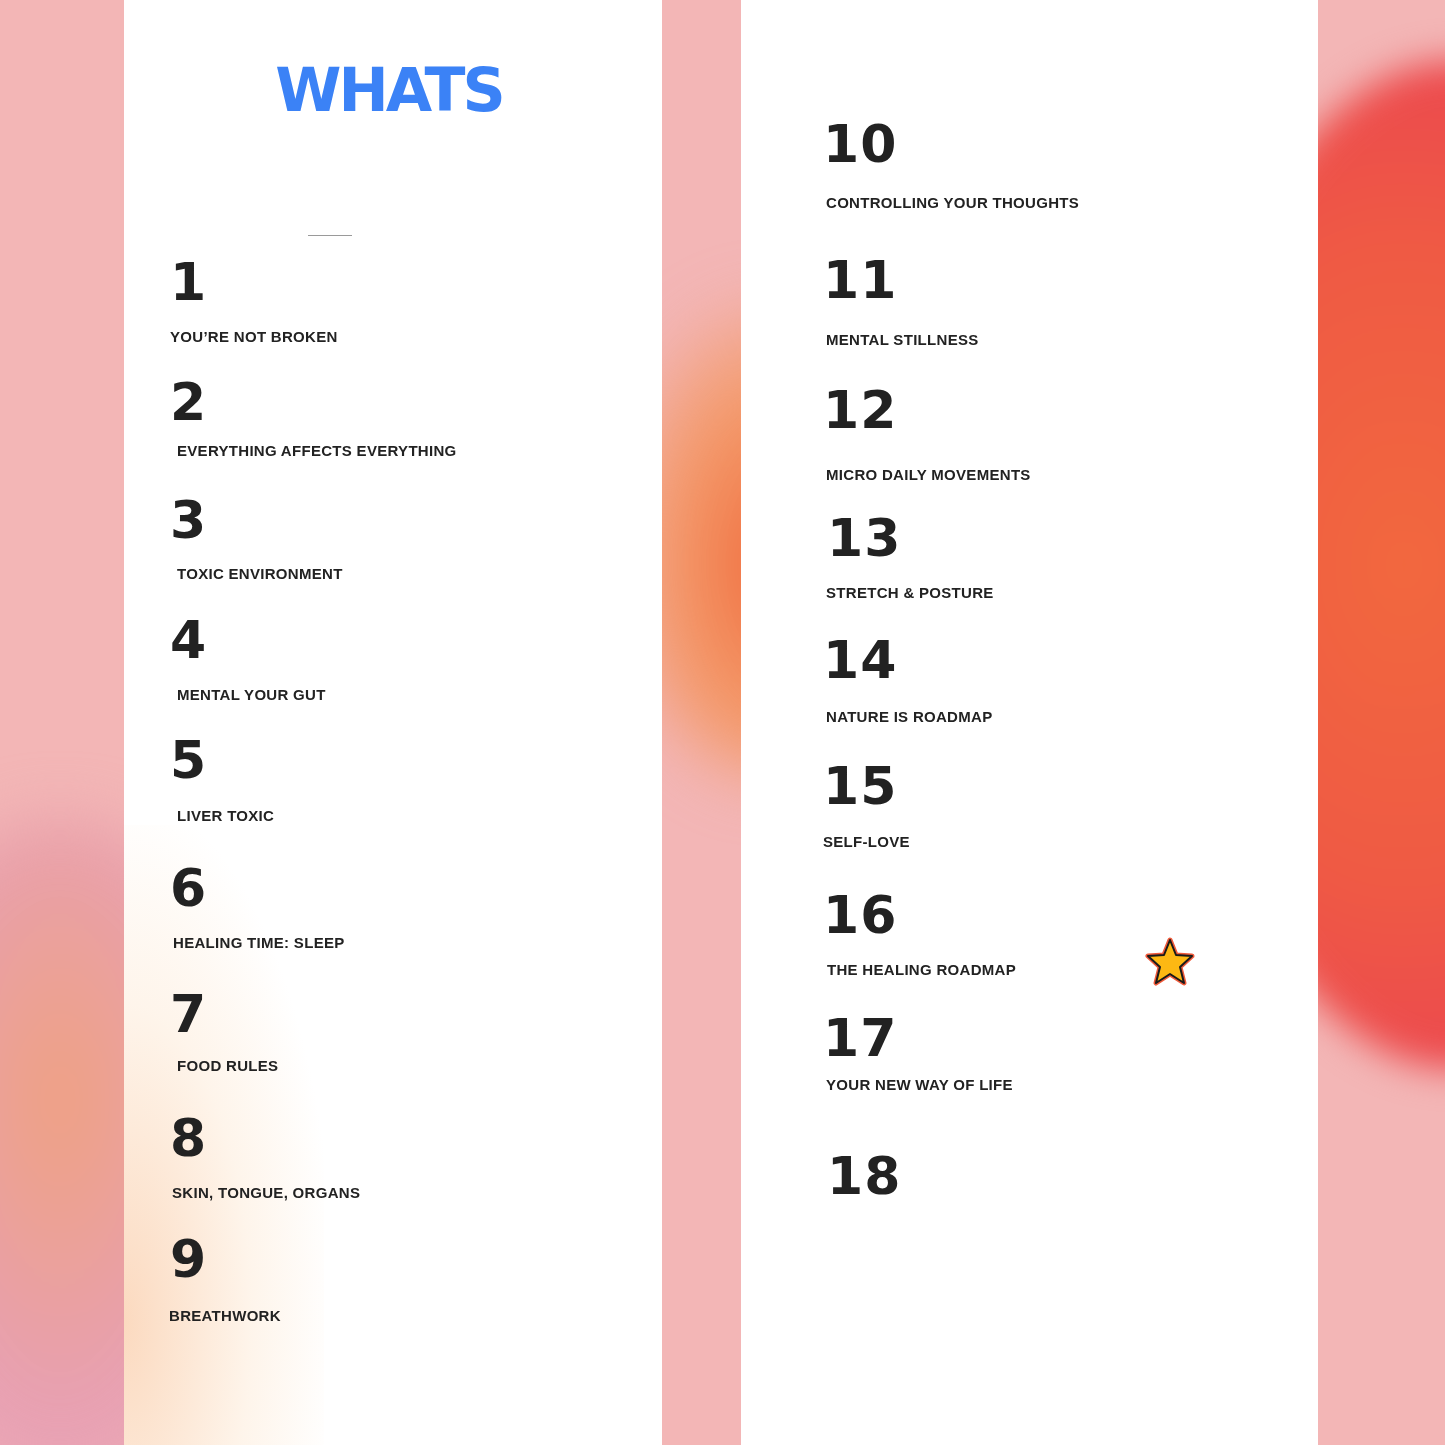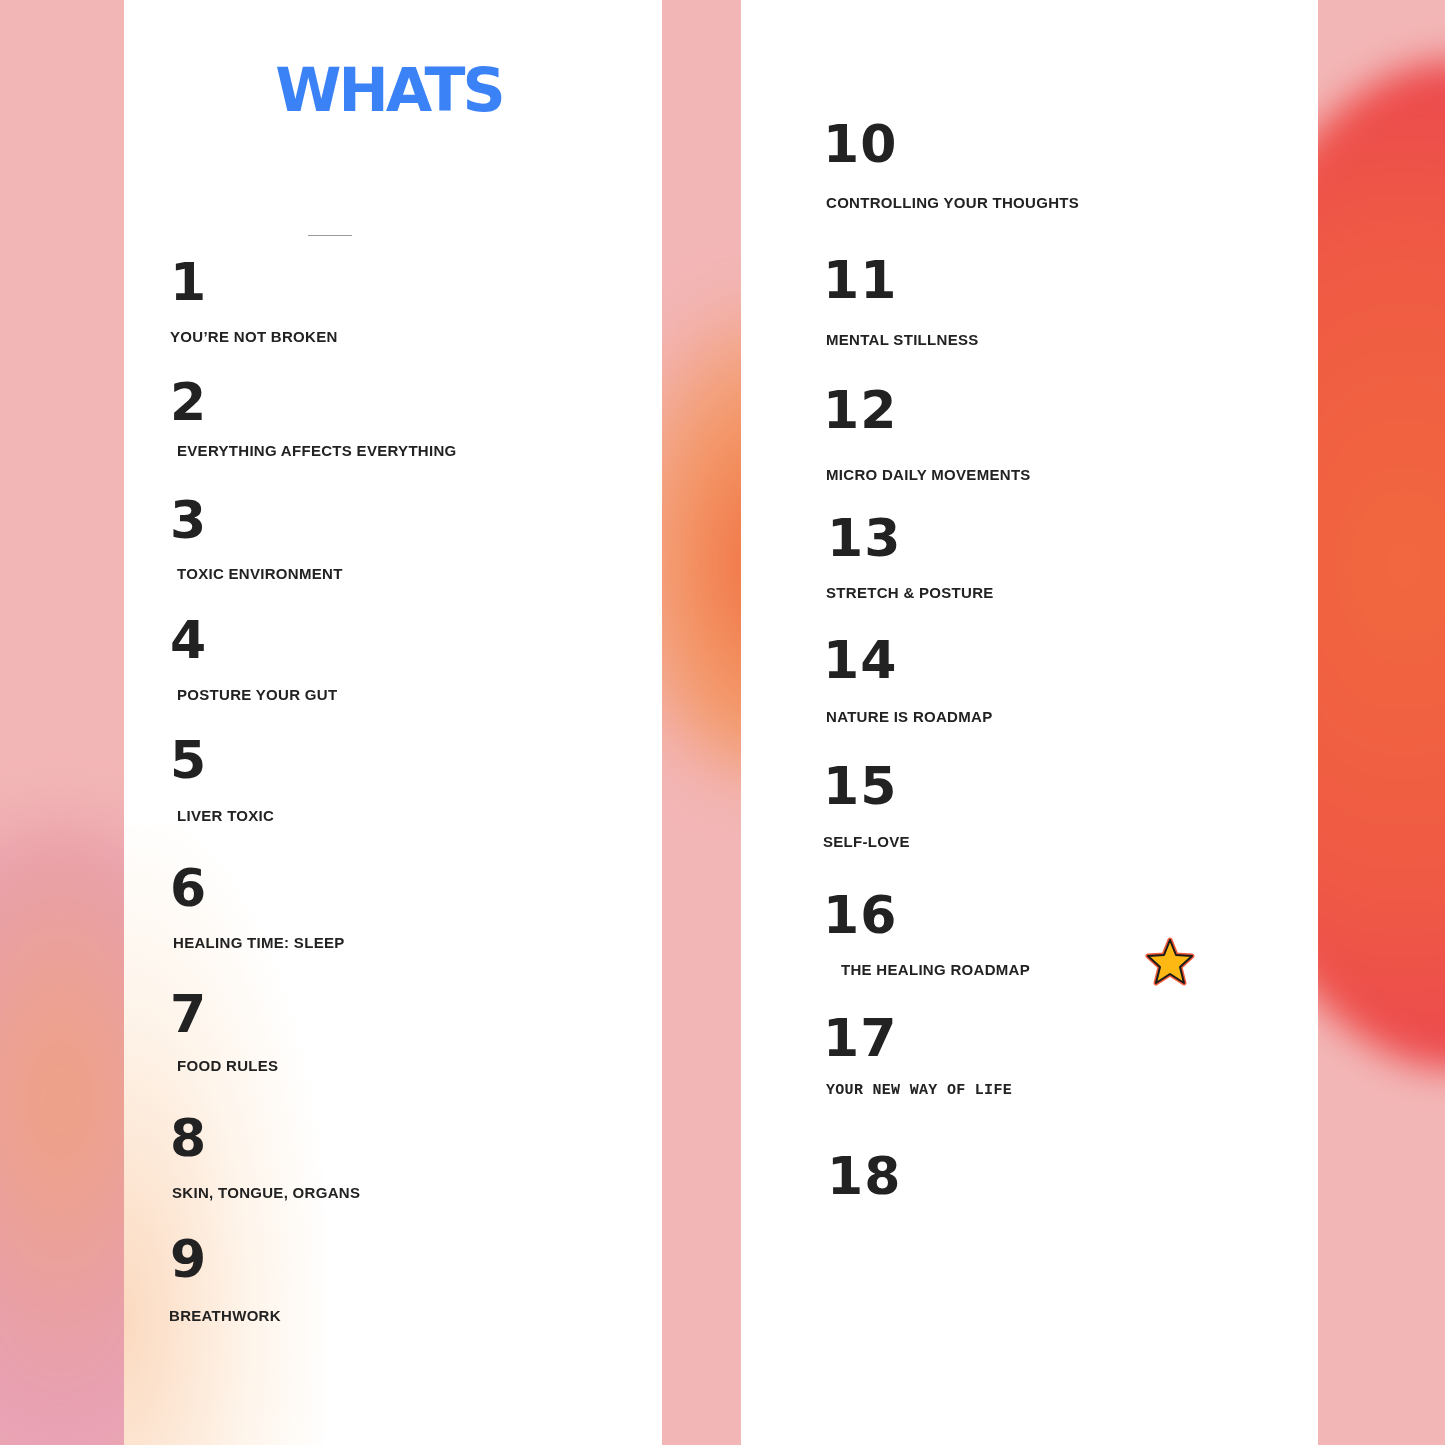--- a/index.html
+++ b/index.html
@@ -74,21 +74,21 @@
   <div class="item" style="left:46px; top:376px;">
     <div class="num">2</div>
     <div class="label" style="top:62px; left:7px;">EVERYTHING AFFECTS EVERYTHING</div>
   </div>
   <div class="item" style="left:46px; top:494px;">
     <div class="num">3</div>
     <div class="label" style="top:67px; left:7px;">TOXIC ENVIRONMENT</div>
   </div>
   <div class="item" style="left:46px; top:614px;">
     <div class="num">4</div>
-    <div class="label" style="top:68px; left:7px;">POSTURE YOUR GUT</div>
+    <div class="label" style="top:68px; left:7px;">MENTAL YOUR GUT</div>
   </div>
   <div class="item" style="left:46px; top:734px;">
     <div class="num">5</div>
     <div class="label" style="top:69px; left:7px;">LIVER TOXIC</div>
   </div>
   <div class="item" style="left:46px; top:862px;">
     <div class="num">6</div>
     <div class="label" style="top:68px; left:3px;">HEALING TIME: SLEEP</div>
   </div>
   <div class="item" style="left:46px; top:988px;">
@@ -125,29 +125,29 @@
   <div class="item" style="left:82px; top:634px;">
     <div class="num">14</div>
     <div class="label" style="top:70px; left:3px;">NATURE IS ROADMAP</div>
   </div>
   <div class="item" style="left:82px; top:760px;">
     <div class="num">15</div>
     <div class="label" style="top:69px; left:0px;">SELF-LOVE</div>
   </div>
   <div class="item" style="left:82px; top:889px;text-align:right;">
     <div class="num">16</div>
-    <div class="label" style="top:68px; left:18px;">THE HEALING ROADMAP</div>
+    <div class="label" style="top:68px; left:4px;">THE HEALING ROADMAP</div>
   </div>
   <div class="star">
     <svg width="50" height="50" viewBox="0 0 50 50">
       <path d="M25 3 L31 18 L47 19 L35 30 L39 46 L25 37 L11 46 L15 30 L3 19 L19 18 Z" fill="#FDB813" stroke="#F05A3A" stroke-width="5" stroke-linejoin="round"></path>
       <path d="M25 3 L31 18 L47 19 L35 30 L39 46 L25 37 L11 46 L15 30 L3 19 L19 18 Z" fill="#FDB813" stroke="#1a1a1a" stroke-width="2" stroke-linejoin="round"></path>
     </svg>
   </div>
   <div class="item" style="left:82px; top:1012px;">
     <div class="num">17</div>
-    <div class="label" style="top:66px; left:3px;font-family:Liberation Mono, monospace;">YOUR NEW WAY OF LIFE</div>
+    <div class="label" style="top:60px; left:3px;">YOUR NEW WAY OF LIFE</div>
   </div>
   <div class="item" style="left:86px; top:1150px;">
     <div class="num">18</div>
     <div class="label" style="top:70px; left:0px;"></div>
   </div>
 </div>
 
 </body></html>

